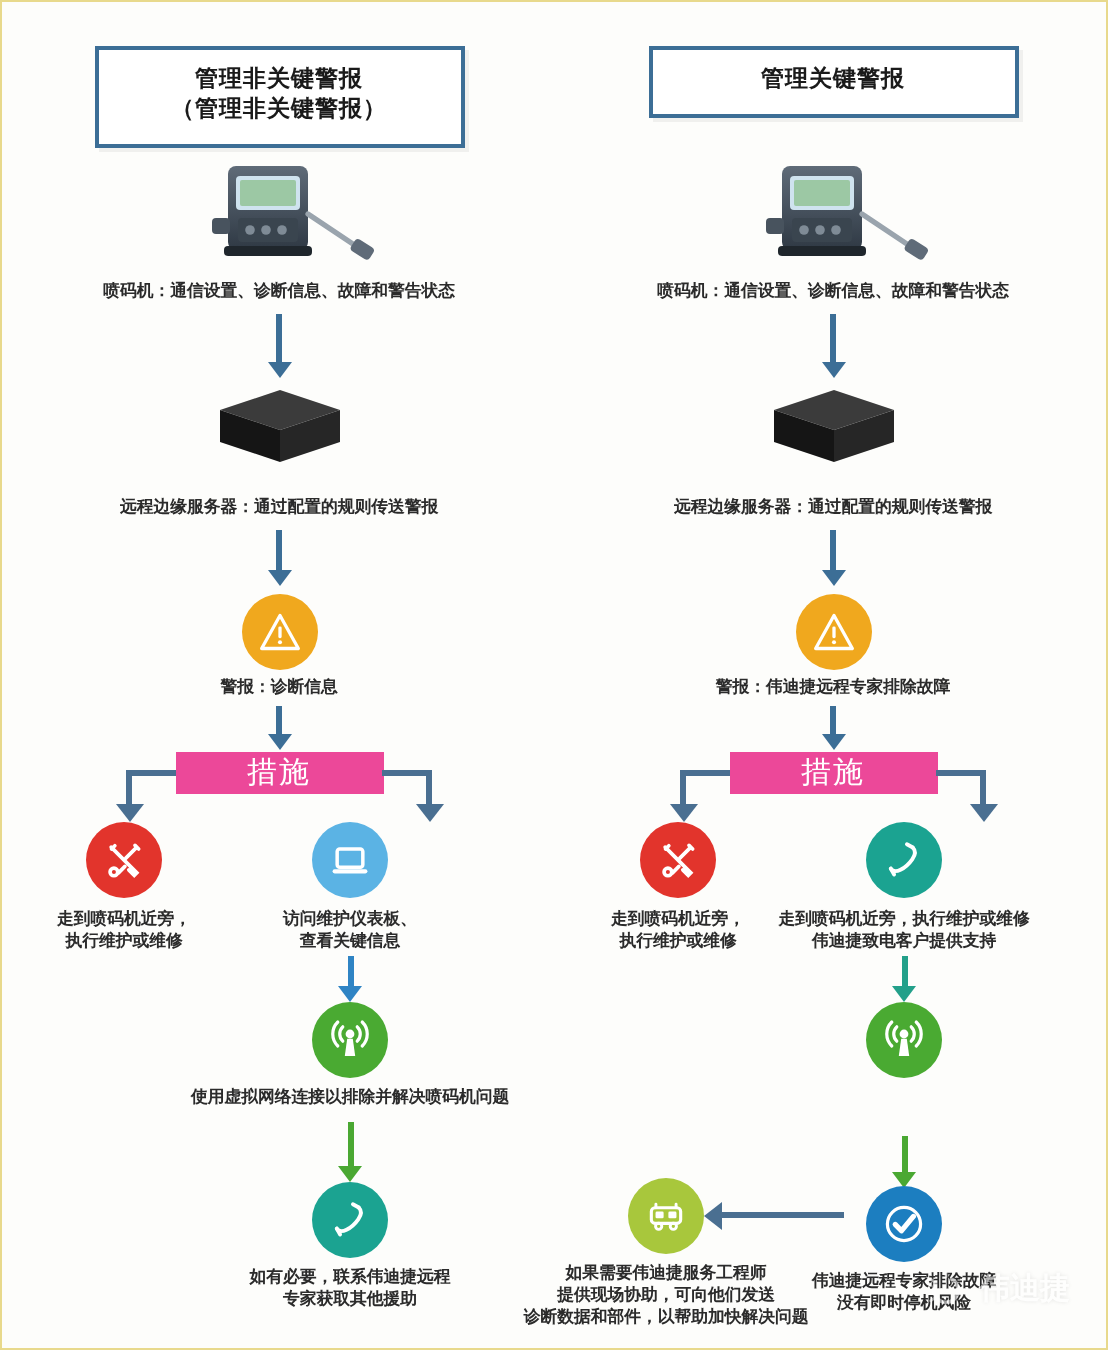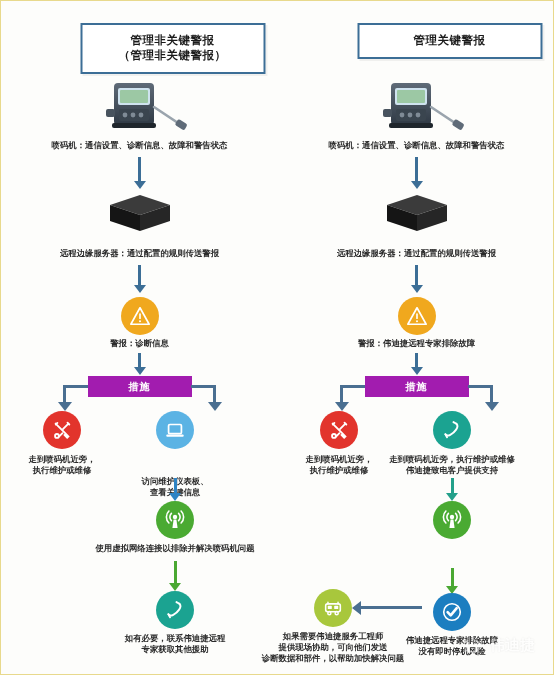--- a/index.html
+++ b/index.html
@@ -37,21 +37,20 @@
     top: 22px;
     left: 50%;
     transform: translateX(-50%);
     width: 185px;
     border: 2px solid #3c6e96;
     background: #ffffff;
     padding: 8px 4px 9px 4px;
     box-sizing: border-box;
     text-align: center;
     box-shadow: 2px 2px 0 rgba(0,0,0,0.05);
-    margin-left: 33px;
   }
   .title-box .l1, .title-box .l2 {
     font-size: 11.5px;
     font-weight: bold;
     color: #1a1a1a;
     line-height: 15px;
     letter-spacing: .5px;
   }
 
   
@@ -117,24 +116,24 @@
     left: 0; right: 0;
     height: 42px;
   }
   .measures-bar {
     position: absolute;
     left: 50%;
     transform: translateX(-50%);
     top: 0;
     width: 104px;
     height: 21px;
-    background: #a21caf;
+    background: #ec4899;
     color: #ffffff;
-    font-size: 10px;
-    font-weight: bold;
+    font-size: 15px;
+    font-weight: normal;
     line-height: 21px;
     text-align: center;
     letter-spacing: 1px;
   }
   .brk {
     position: absolute;
     background: #4a6f91;
   }
   .brk-arrow {
     position: absolute;
@@ -279,21 +278,21 @@
     </div>
     <div class="caption" style="left:61px;top:453px;width:130px;">走到喷码机近旁，
 执行维护或维修</div>
 
     <div class="cicon c-blue" style="left:155px;top:410px;width:38px;height:38px;">
       <svg viewBox="0 0 24 24" width="22" height="22">
         <rect x="5" y="6" width="14" height="10" rx="1.4" fill="none" stroke="#ffffff" stroke-width="1.9"></rect>
         <rect x="2.5" y="17" width="19" height="2.3" rx="1.1" fill="#ffffff"></rect>
       </svg>
     </div>
-    <div class="caption" style="left:174px;top:475px;width:130px;">访问维护仪表板、
+    <div class="caption" style="left:174px;top:453px;width:130px;">访问维护仪表板、
 查看关键信息</div>
 
     <div class="vline blue2" style="left:174px;top:477px;height:18px;"></div>
     <div class="arrow-down blue2" style="left:174px;top:492px;"></div>
 
     <div class="cicon c-green" style="left:155px;top:500px;width:38px;height:38px;">
       <svg viewBox="0 0 24 24" width="24" height="24">
         <circle cx="12" cy="9" r="2.2" fill="#ffffff"></circle>
         <path d="M8.4 5.4a5 5 0 0 0 0 7.2 M15.6 5.4a5 5 0 0 1 0 7.2" stroke="#ffffff" stroke-width="1.6" fill="none" stroke-linecap="round"></path>
         <path d="M5.9 3a8.4 8.4 0 0 0 0 12 M18.1 3a8.4 8.4 0 0 1 0 12" stroke="#ffffff" stroke-width="1.6" fill="none" stroke-linecap="round"></path>

